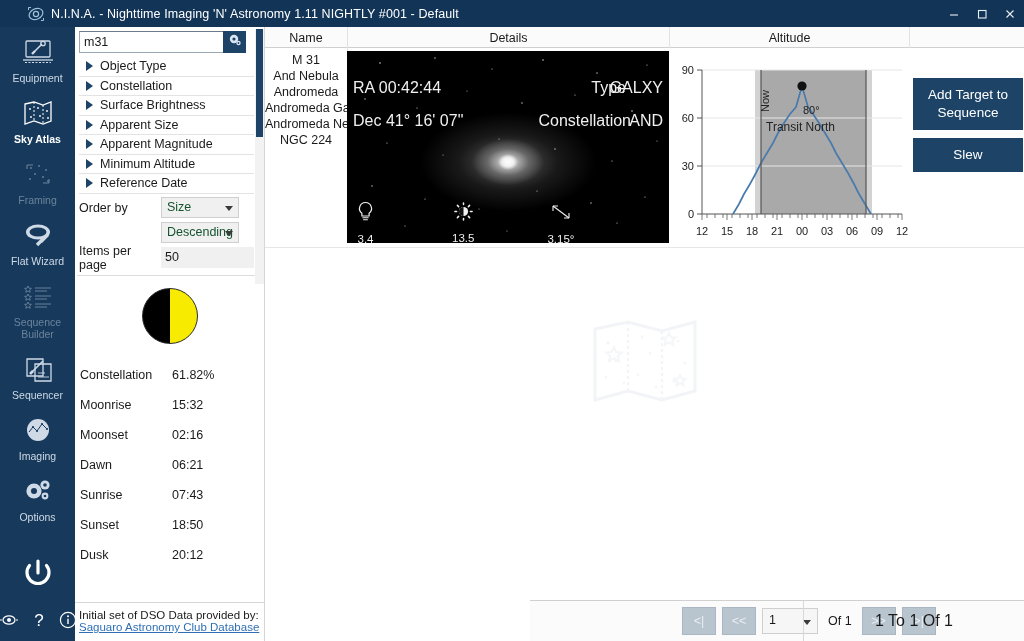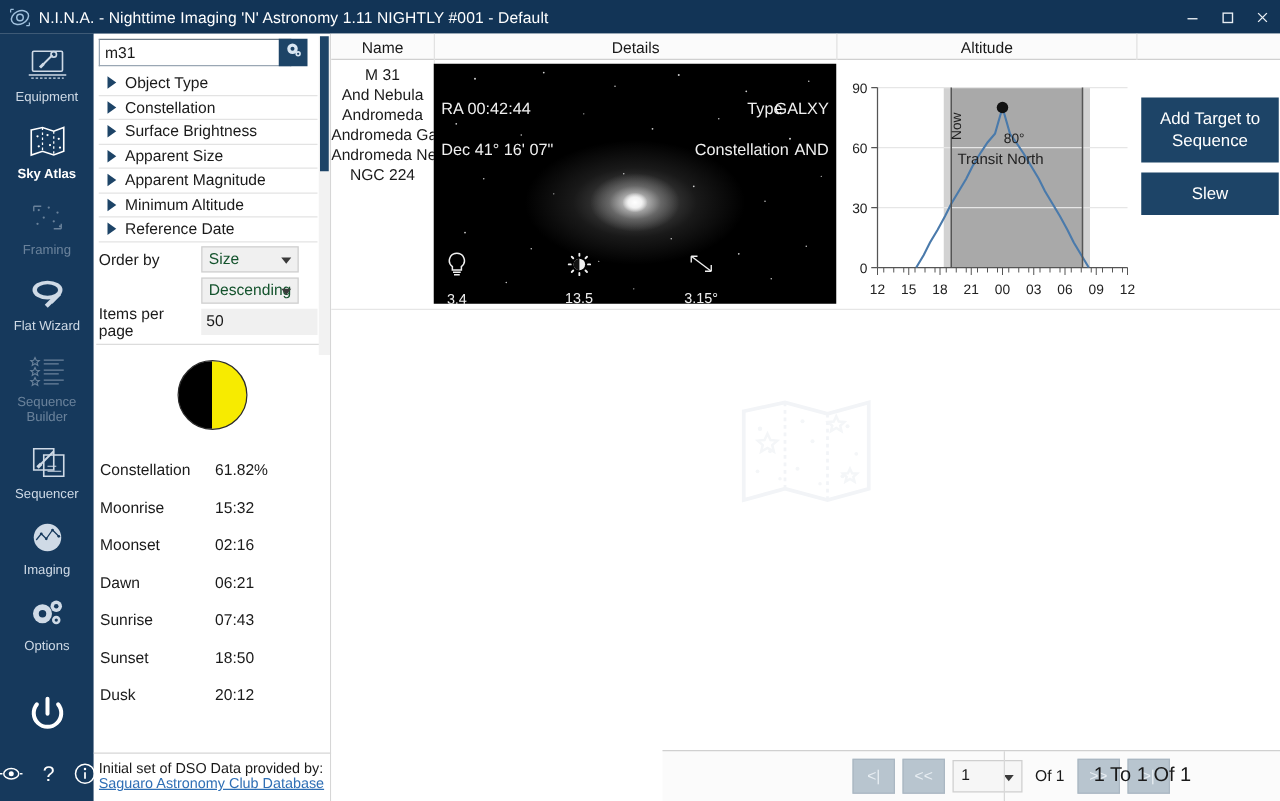--- a/index.html
+++ b/index.html
@@ -8,21 +8,21 @@
     font-family: "Liberation Sans", sans-serif;
     background: #ffffff;
     overflow: hidden;
   }
   .app { position: relative; width: 1024px; height: 641px; background: #fff; }
 
   
   .titlebar {
     position: absolute; left: 0; top: 0; width: 1024px; height: 27px;
     background: #123456; color: #ffffff;
-    display: flex; align-items: center;
+    display: flex; align-items: center; padding-left: 20px;
   }
   .titlebar .logo {
     width: 22px; height: 20px; margin-left: 5px; margin-right: 4px;
     display: flex; align-items: center; justify-content: center;
   }
   .titlebar .ttext { font-size: 12.5px; letter-spacing: .1px; white-space: nowrap; }
   .wbtns { position: absolute; right: 0; top: 0; height: 27px; display: flex; }
   .wbtn {
     width: 28px; height: 27px; display: flex; align-items: center; justify-content: center;
     color: #e9eef3;
@@ -152,21 +152,21 @@
   .dsoimg {
     position: absolute; inset: 0; background: #000; overflow: hidden;
   }
   .galaxy {
     position: absolute; left: 50%; top: 58%; width: 250px; height: 190px;
     transform: translate(-50%,-50%);
     background: radial-gradient(ellipse 14px 11px at 50% 50%, #ffffff 0%, #f2f2f2 38%, rgba(210,210,210,0) 72%),
                 radial-gradient(ellipse 46px 30px at 50% 50%, rgba(235,235,235,.95) 0%, rgba(150,150,150,.45) 45%, rgba(60,60,60,0) 78%),
                 radial-gradient(ellipse 110px 62px at 50% 50%, rgba(170,170,170,.55) 0%, rgba(90,90,90,.28) 45%, rgba(20,20,20,0) 80%);
   }
-  .ovl { position: absolute; font-size: 13px; color: #f0f0f0; }
+  .ovl { position: absolute; font-size: 16px; color: #f0f0f0; }
   .ovl-ra { left: 6px; top: 28px; }
   .ovl-dec { left: 6px; top: 61px; }
   .ovl-type { right: 6px; top: 28px; }
   .ovl-typelbl { right: 43px; top: 28px; }
   .ovl-con { right: 6px; top: 61px; }
   .ovl-conlbl { right: 38px; top: 61px; }
   .statsrow {
     position: absolute; left: 0; right: 0; bottom: 7px; height: 26px;
     display: flex; align-items: center; color: #f0f0f0; font-size: 11.5px;
   }

